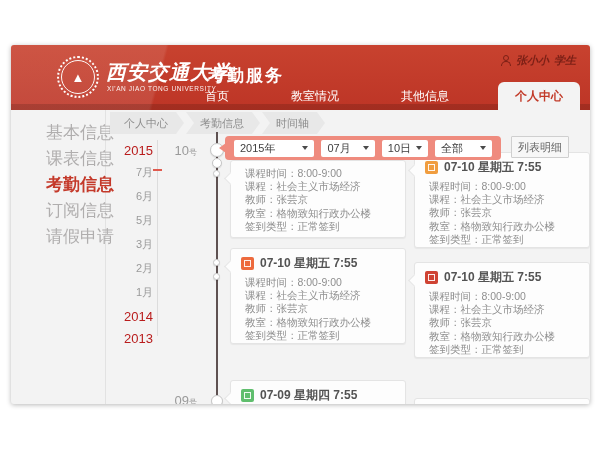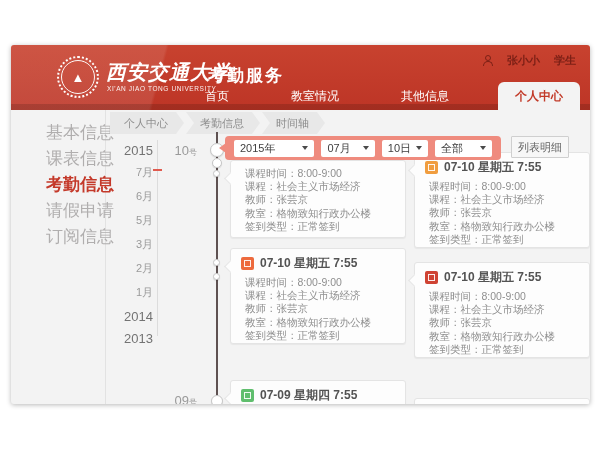--- a/index.html
+++ b/index.html
@@ -13,22 +13,22 @@
                     linear-gradient(#c8422f,#bd3526); }
   .hdr::after { content:""; position:absolute; left:0; right:0; bottom:0; height:6px; background:rgba(0,0,0,.14); }
   .seal { position:absolute; left:46px; top:11px; width:42px; height:42px; border:2px dotted #fff; border-radius:50%;
           display:flex; align-items:center; justify-content:center; }
   .seal::before { content:""; position:absolute; inset:2px; border:1px solid rgba(255,255,255,.95); border-radius:50%; }
   .seal .glyph { color:#fff; font-size:13px; line-height:1; }
   .uni-cn { position:absolute; left:95px; top:14px; color:#fff; font-family:"Liberation Serif","DejaVu Serif",serif;
             font-style:italic; font-weight:bold; font-size:20px; letter-spacing:1px; white-space:nowrap; }
   .uni-en { position:absolute; left:96px; top:40px; color:rgba(255,255,255,.92); font-size:6.5px; letter-spacing:.6px; white-space:nowrap; }
   .app-title { position:absolute; left:197px; top:19px; color:#fff; font-size:17px; font-weight:bold; letter-spacing:2px; white-space:nowrap; }
-  .user { position:absolute; right:14px; top:8px; display:flex; align-items:center; gap:14px;
-          color:#7c2016; font-size:11px; font-weight:bold; }
+  .user { position:absolute; right:14px; top:8px; display:flex; align-items:center; gap:5px;
+          color:#7c2016; font-size:11px; font-weight:bold;font-style:italic; }
   .picon { width:10px; height:11px; position:relative; display:inline-block; }
   .picon::before { content:""; position:absolute; top:0; left:2px; width:4px; height:4px; border:1.2px solid #7c2016; border-radius:50%; }
   .picon::after  { content:""; position:absolute; bottom:0; left:0; width:8px; height:4px; border:1.2px solid #7c2016; border-bottom:none; border-radius:5px 5px 0 0; }
   .nav { position:absolute; right:10px; bottom:0; display:flex; align-items:flex-end; z-index:2;gap:36px; }
   .nav-item { height:27px; display:flex; align-items:center; padding:0 13px; color:#fff; font-size:12px; cursor:pointer; white-space:nowrap; }
   .nav-item.active { height:28px; background:#f3f3f3; color:#c23a28; font-weight:bold; border-radius:6px 6px 0 0; padding:0 17px; }
 
   
   .sidebar { position:absolute; left:0; top:65px; bottom:0; width:95px; border-right:1px solid #e2e2e2; padding-top:10px; }
   .side-item { height:26px; line-height:26px; padding-left:35px; font-size:17px; color:#b0aeae; cursor:pointer; white-space:nowrap; }
@@ -36,21 +36,21 @@
 
   
   .main { position:absolute; left:96px; top:65px; right:0; bottom:0; }
 
   .crumbs { position:absolute; left:3px; top:2px; display:flex; }
   .crumb { background:#e8e8e8; color:#8d8d8d; font-size:11px; line-height:14px; padding:4px 16px 4px 14px; margin-right:2px;
            clip-path:polygon(0 0, calc(100% - 8px) 0, 100% 50%, calc(100% - 8px) 100%, 0 100%, 8px 50%); cursor:pointer; white-space:nowrap; }
   .crumb.first { clip-path:polygon(0 0, calc(100% - 8px) 0, 100% 50%, calc(100% - 8px) 100%, 0 100%); }
 
   .yscale { position:absolute; left:6px; top:33px; width:40px; text-align:right; color:#9a9a9a; }
-  .yscale .yr { display:block; font-size:13px; margin-bottom:7px; color:#737373; }
+  .yscale .yr { display:block; font-size:13px; margin-bottom:7px; color:#b91c1c; }
   .yscale .mo { display:block; font-size:11px; margin-bottom:9px; }
   .axis { position:absolute; left:50px; top:30px; width:1px; height:196px; background:#dcdcdc; }
   .tick { position:absolute; left:46px; top:59px; width:9px; height:2px; background:#e05a4e; }
 
   .daylab { position:absolute; left:52px; width:38px; text-align:right; color:#9a9a9a; font-size:13px; white-space:nowrap; }
   .daylab small { font-size:8px; }
 
   .tl-line { position:absolute; left:109px; top:22px; bottom:0; width:2px; background:#5e5151; }
   .node { position:absolute; background:#fff; border:1px solid #c6c6c6; border-radius:50%; box-shadow:0 1px 1px rgba(0,0,0,.10); }
 
@@ -105,22 +105,22 @@
       <div class="nav-item">教室情况</div>
       <div class="nav-item">其他信息</div>
       <div class="nav-item active">个人中心</div>
     </div>
   </div>
 
   <div class="sidebar">
     <div class="side-item">基本信息</div>
     <div class="side-item">课表信息</div>
     <div class="side-item active">考勤信息</div>
+    <div class="side-item">订阅信息</div>
     <div class="side-item">请假申请</div>
-    <div class="side-item">订阅信息</div>
   </div>
 
   <div class="main">
 
     <div class="crumbs">
       <div class="crumb first">个人中心</div>
       <div class="crumb">考勤信息</div>
       <div class="crumb">时间轴</div>
     </div>
 

